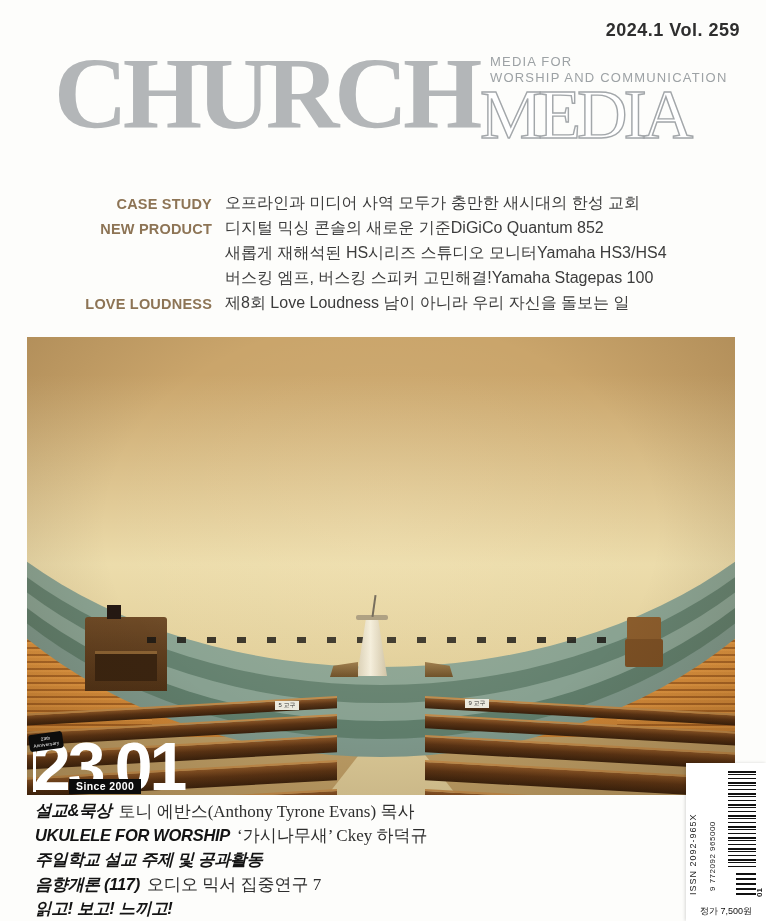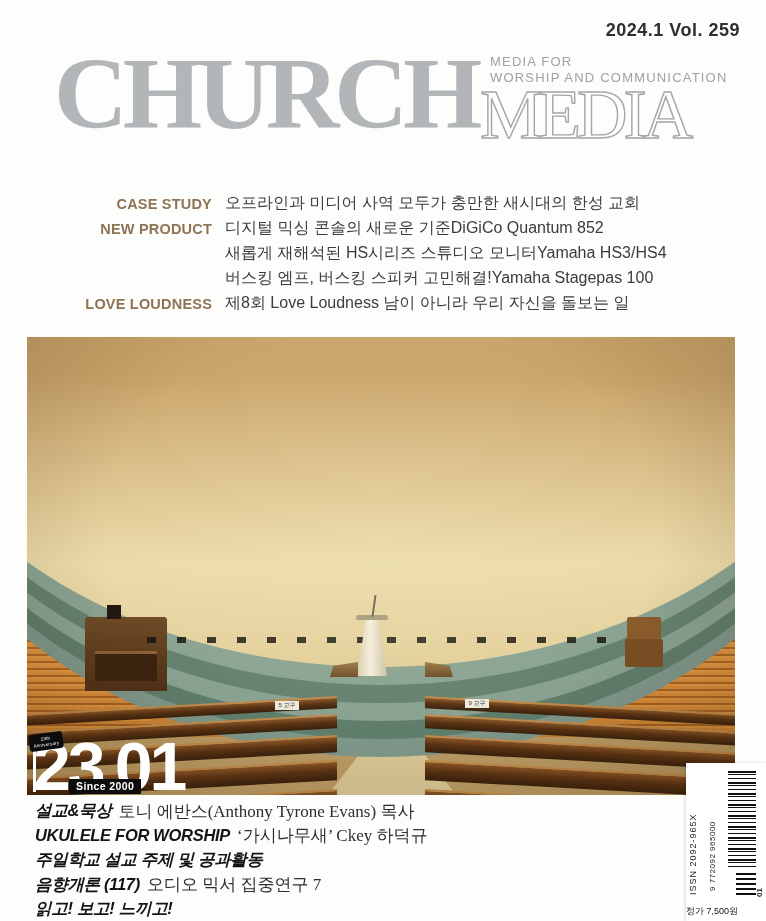--- a/index.html
+++ b/index.html
@@ -188,21 +188,21 @@
   .bcbox { position:absolute; left:686px; top:763px; width:80px; height:158px; background:#ffffff; z-index:90;
     box-shadow:-1px 0 3px rgba(0,0,0,.15); }
   .vtext { writing-mode:vertical-rl; transform:rotate(180deg); color:#1a1a1a; }
   .bc-issn { position:absolute; left:2px; top:12px; height:120px; font-size:9px; letter-spacing:1px; }
   .bc-num { position:absolute; left:22px; top:8px; height:120px; font-size:8px; letter-spacing:.5px; }
   .bc-bars { position:absolute; right:10px; top:8px; width:28px; height:96px;
     background:repeating-linear-gradient(180deg,#111 0 2px,#fff 2px 3px,#111 3px 4px,#fff 4px 7px,#111 7px 8px,#fff 8px 11px); }
   .bc-addon { position:absolute; right:10px; top:110px; width:20px; height:22px;
     background:repeating-linear-gradient(180deg,#111 0 2px,#fff 2px 5px); }
   .bc-addon-num { position:absolute; right:2px; top:112px; height:22px; font-size:8px; font-weight:700; }
-  .bc-price { position:absolute; left:0; bottom:3px; width:100%; font-size:9px; color:#111; }
+  .bc-price { position:absolute; left:0; bottom:3px; width:100%; text-align:center; font-size:9px; color:#111; }
 
   
   .articles { position:absolute; left:35px; top:799px; }
   .art-row { height:24.5px; display:flex; align-items:center; gap:7px; white-space:nowrap; }
   .art-label { font-weight:700; font-size:16.5px; color:#141414; letter-spacing:-.3px;font-style:italic; }
   .art-text { font-family:"Liberation Serif", serif; font-size:17px; color:#2e2e2e; }
 </style>
 </head>
 <body>
 

